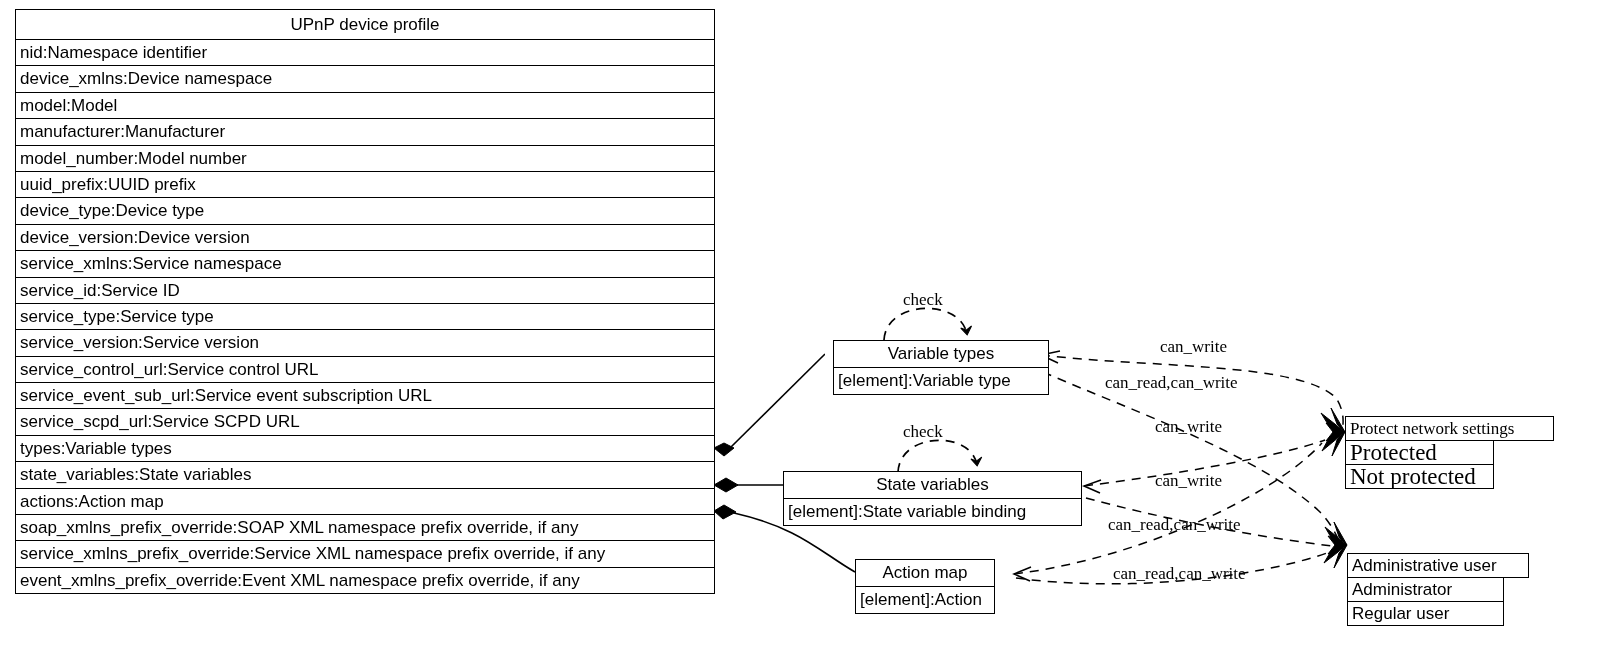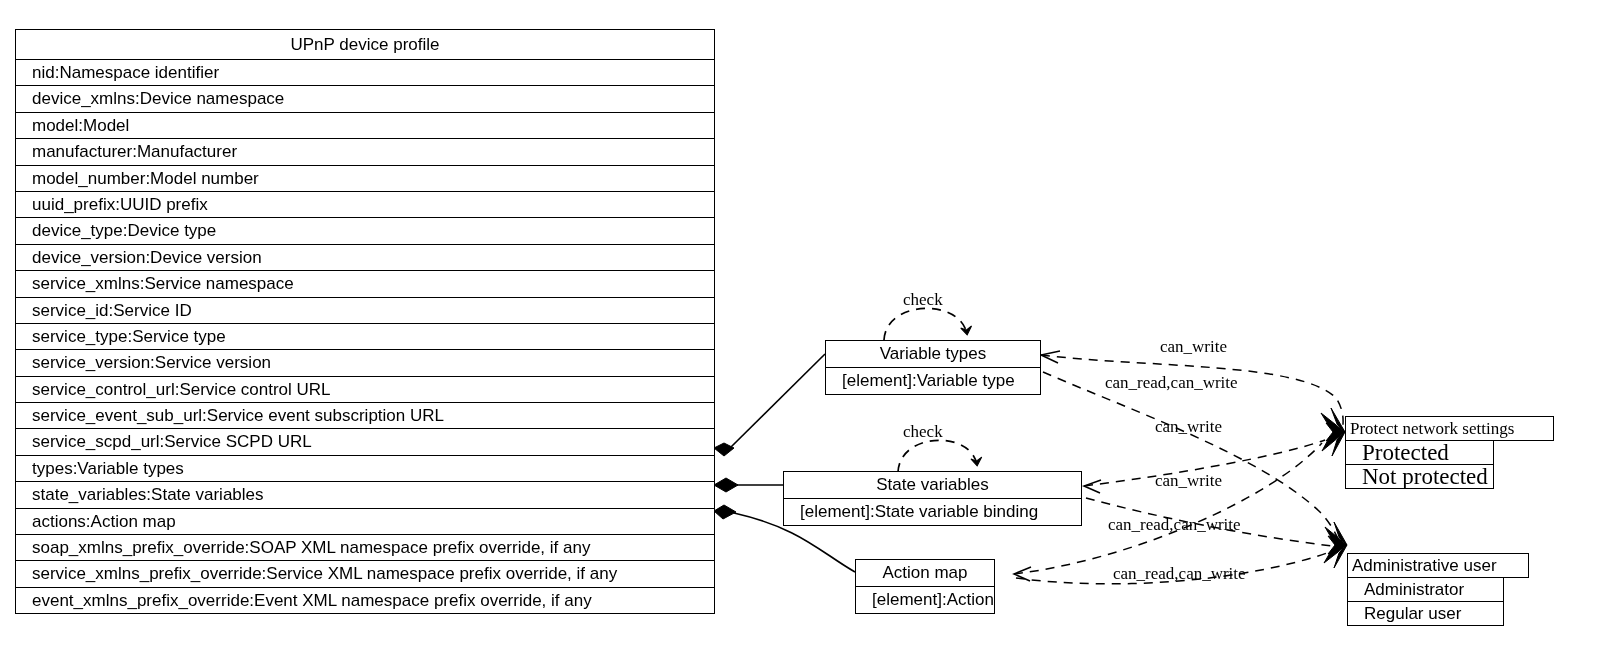--- a/index.html
+++ b/index.html
@@ -44,29 +44,28 @@
     align-items: center;
   }
   .umlrow + .umlrow {
     margin-top: -1px;
   }
   .row-title {
     justify-content: center;
   }
   .row-attr {
     justify-content: flex-start;
-    padding-left: 16px;
+    padding-left: 4px;
   }
 
   
   #profile-table {
     left: 15px;
     top: 9px;
     width: 700px;
-    margin-top: 20px;
   }
   #profile-table .umlrow {
     width: 700px;
     font-size: 17px;
     height: 27.4px;
     line-height: 27.4px;
   }
   #profile-table .row-title {
     height: 31px;
     line-height: 31px;
@@ -76,20 +75,21 @@
   #variable-types-box {
     left: 825px;
     top: 340px;
     width: 216px;
   }
   #variable-types-box .umlrow {
     width: 216px;
     font-size: 17px;
     height: 28px;
     line-height: 28px;
+    margin-left: 8px;
   }
   #state-variables-box {
     left: 783px;
     top: 471px;
     width: 299px;
   }
   #state-variables-box .umlrow {
     width: 299px;
     font-size: 17px;
     height: 28px;

